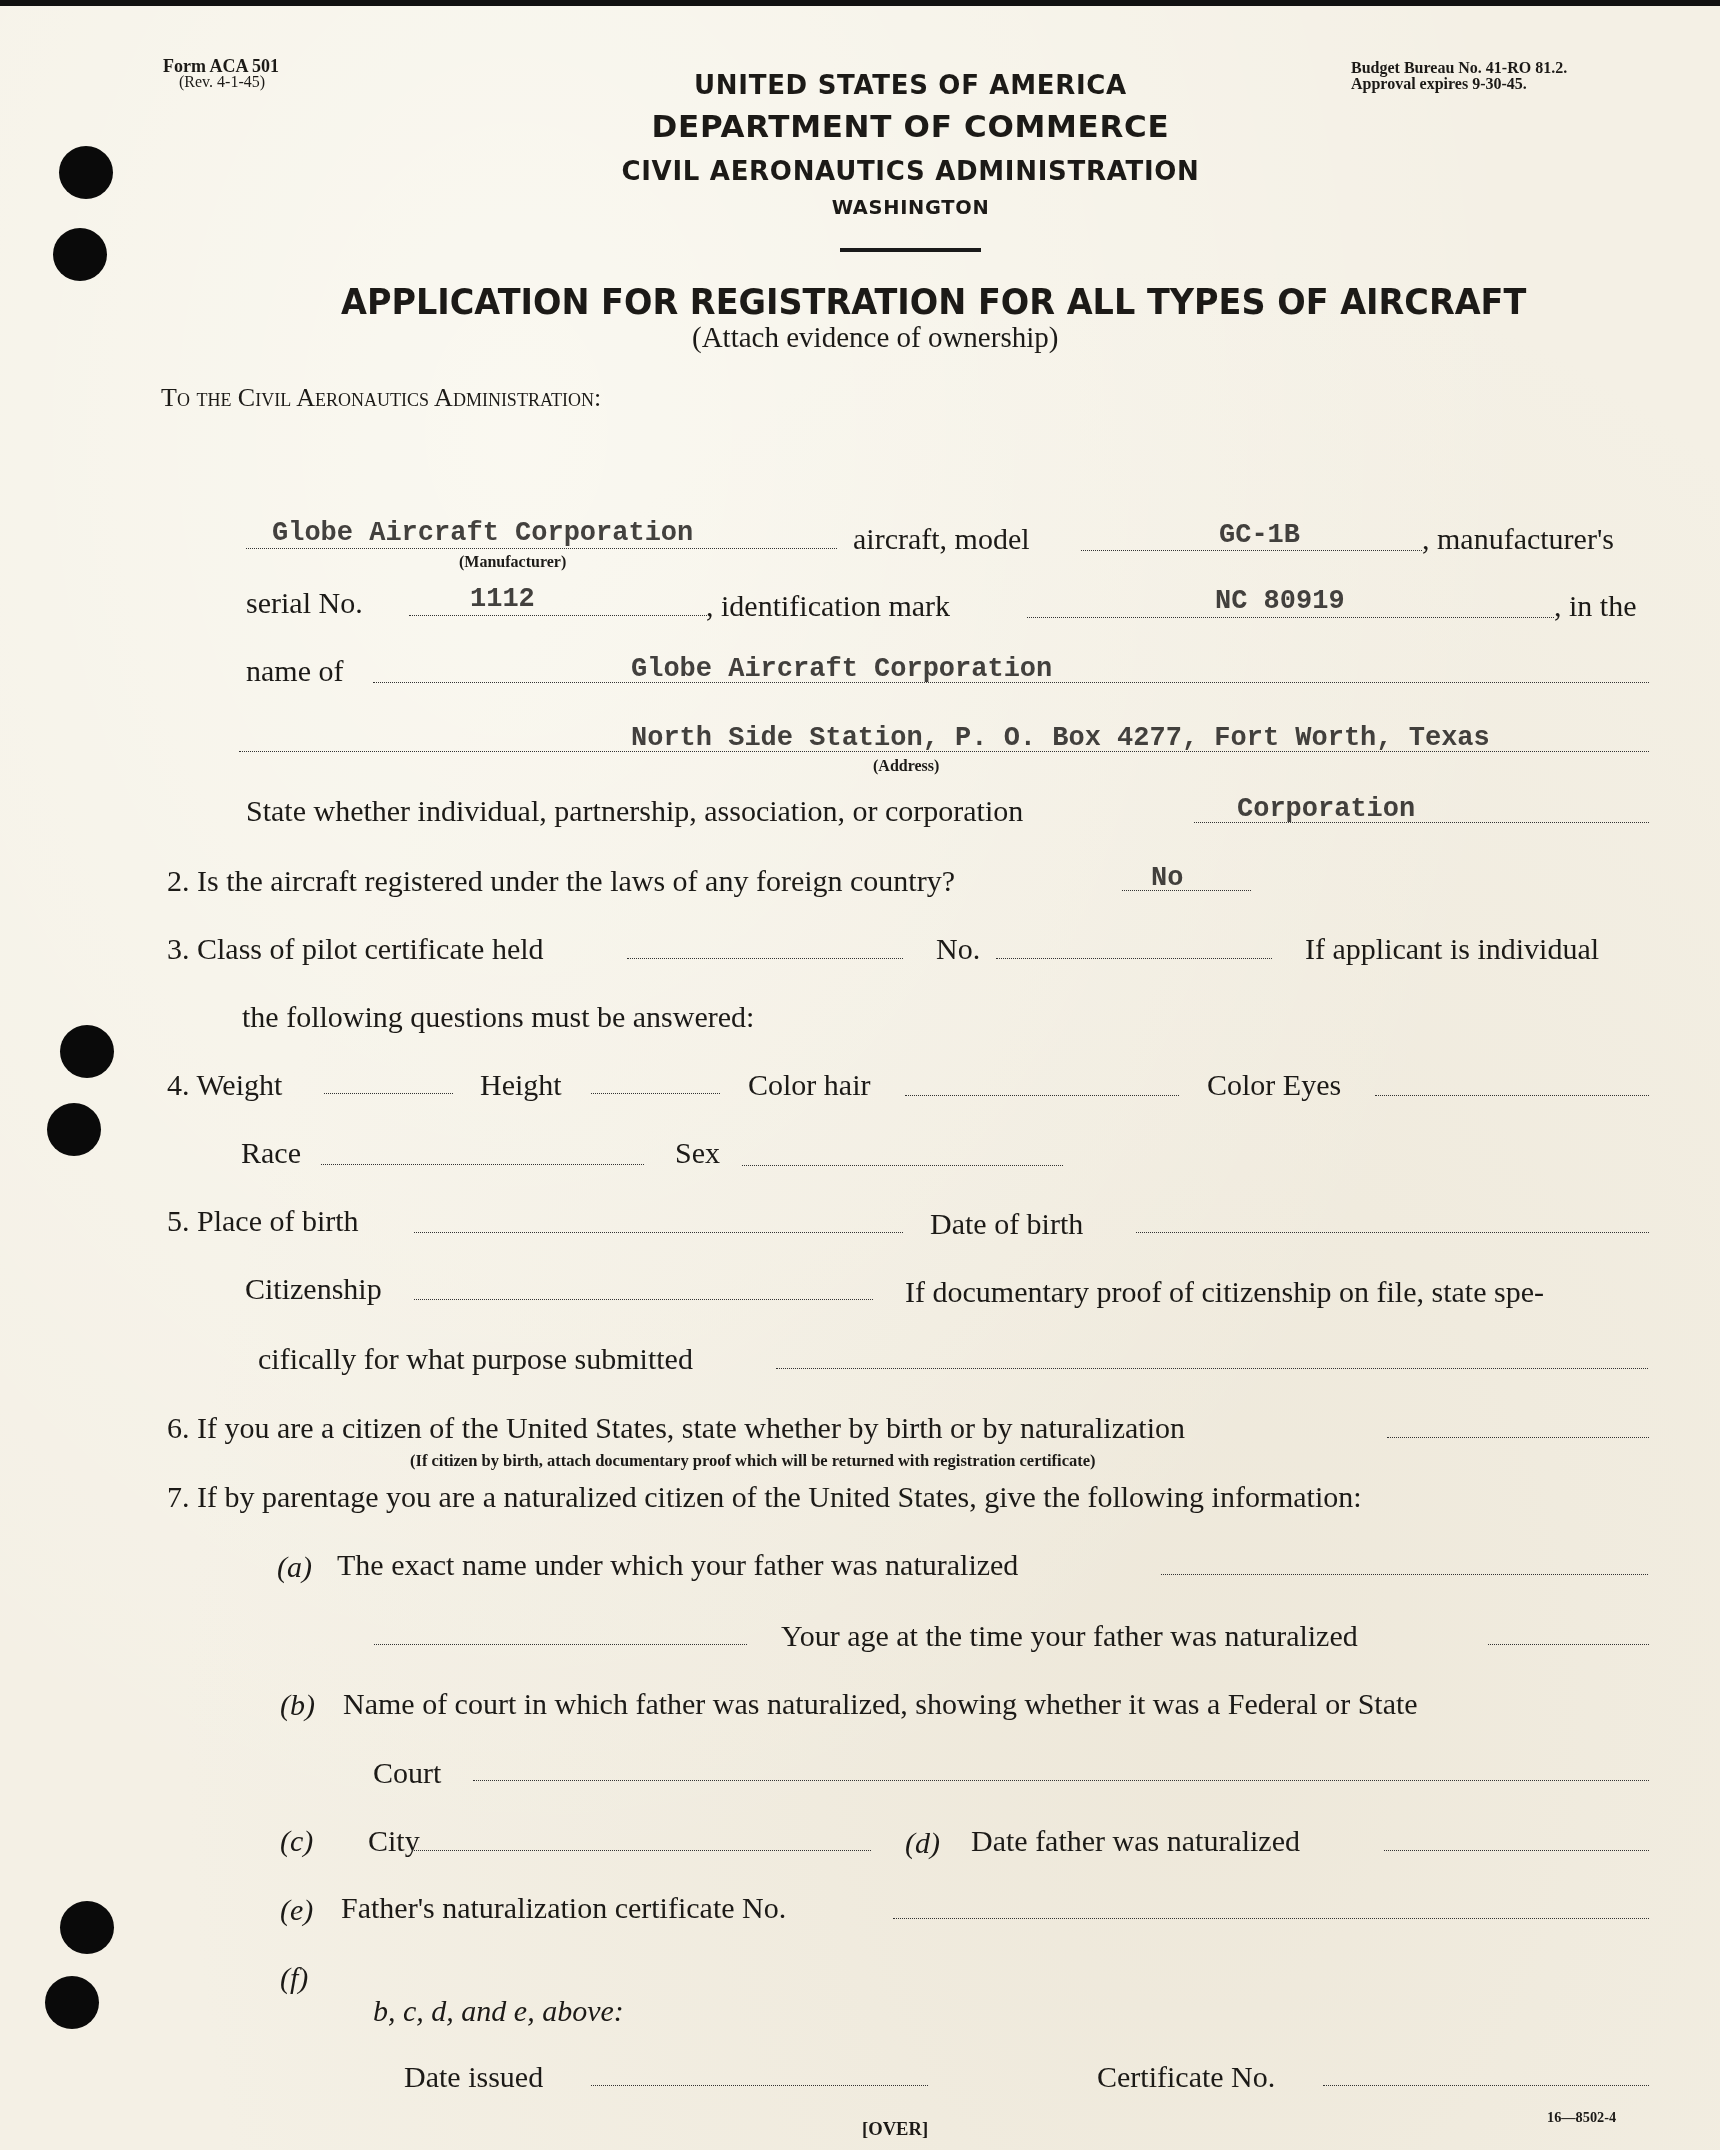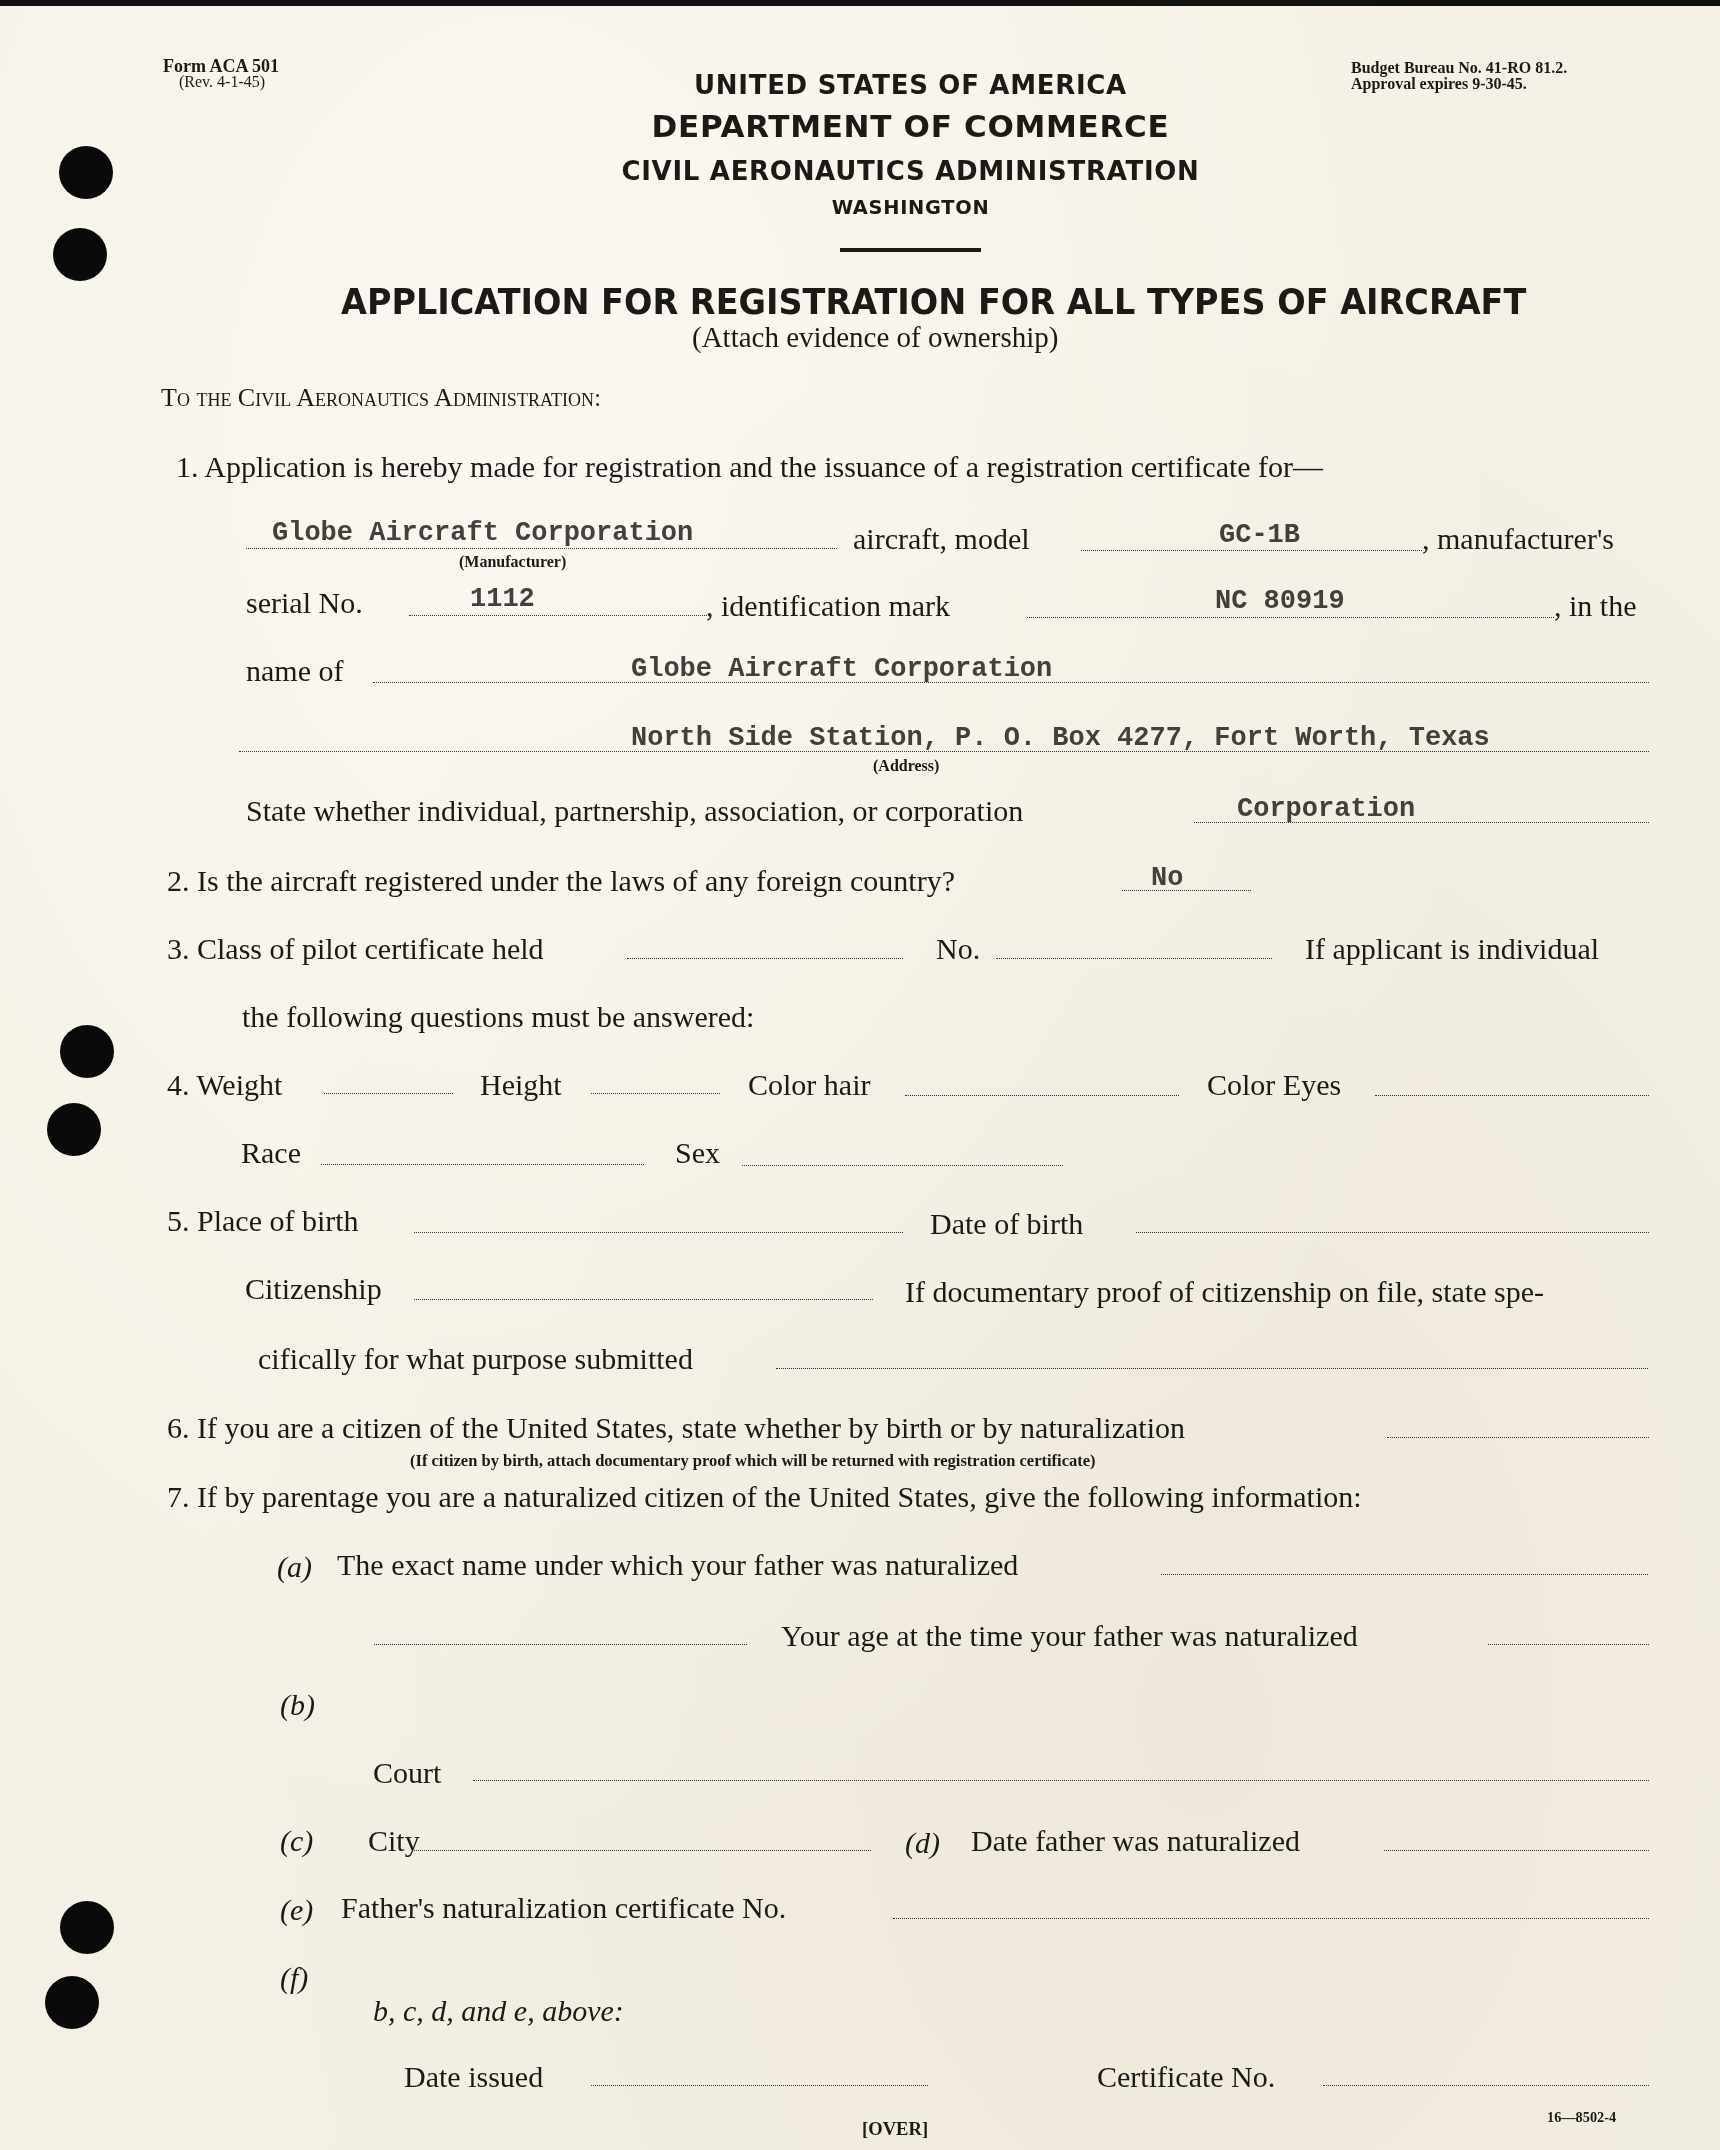--- a/index.html
+++ b/index.html
@@ -51,21 +51,20 @@
   <div class="abs sans hdr" style="top:108px;font-size:31px;">DEPARTMENT OF COMMERCE</div>
   <div class="abs sans hdr" style="top:156px;font-size:26px;">CIVIL AERONAUTICS ADMINISTRATION</div>
   <div class="abs sans hdr" style="top:196px;font-size:19.4px;">WASHINGTON</div>
   <div class="rule" style="left:840px;top:248px;width:141px;"></div>
 
   <div class="abs sans" style="left:341px;top:281px;font-size:36px;letter-spacing:0px;transform:scaleX(0.93);transform-origin:left;">APPLICATION FOR REGISTRATION FOR ALL TYPES OF AIRCRAFT</div>
   <div class="abs label" style="left:692px;top:321px;font-size:29px;">(Attach evidence of ownership)</div>
 
   <div class="abs label" style="left:161px;top:383px;font-size:26px;font-variant:small-caps;">To the Civil Aeronautics Administration:</div>
 
-  <div class="abs label" style="left:176px;top:450px;">1. Application is hereby made for registration and the issuance of a registration certificate for—</div>
 
   <div class="field" style="left:246px;top:548px;width:591px;"></div>
   <div class="abs typed" style="left:272px;top:518px;">Globe Aircraft Corporation</div>
   <div class="abs tiny" style="left:459px;top:553px;">(Manufacturer)</div>
   <div class="abs label" style="left:853px;top:522px;">aircraft, model</div>
   <div class="field" style="left:1081px;top:550px;width:341px;"></div>
   <div class="abs typed" style="left:1219px;top:520px;">GC-1B</div>
   <div class="abs label" style="left:1422px;top:522px;">, manufacturer's</div>
 
   <div class="abs label" style="left:246px;top:586px;">serial No.</div>
@@ -131,20 +130,21 @@
   <div class="abs label" style="left:167px;top:1480px;">7. If by parentage you are a naturalized citizen of the United States, give the following information:</div>
 
   <div class="abs label it" style="left:277px;top:1550px;">(a)</div>
   <div class="abs label" style="left:337px;top:1548px;">The exact name under which your father was naturalized</div>
   <div class="field" style="left:1161px;top:1574px;width:487px;"></div>
   <div class="field" style="left:374px;top:1644px;width:373px;"></div>
   <div class="abs label" style="left:781px;top:1619px;">Your age at the time your father was naturalized</div>
   <div class="field" style="left:1488px;top:1644px;width:161px;"></div>
 
   <div class="abs label it" style="left:280px;top:1688px;">(b)</div>
+  <div class="abs label" style="left:343px;top:1687px;">Name of court in which father was naturalized, showing whether it was a Federal or State</div>
   <div class="abs label" style="left:373px;top:1756px;">Court</div>
   <div class="field" style="left:473px;top:1780px;width:1176px;"></div>
 
   <div class="abs label it" style="left:280px;top:1824px;">(c)</div>
   <div class="abs label" style="left:341px;top:1824px;margin-left:27px;">City</div>
   <div class="field" style="left:412px;top:1850px;width:459px;"></div>
   <div class="abs label it" style="left:905px;top:1826px;">(d)</div>
   <div class="abs label" style="left:971px;top:1824px;">Date father was naturalized</div>
   <div class="field" style="left:1384px;top:1850px;width:265px;"></div>
 

